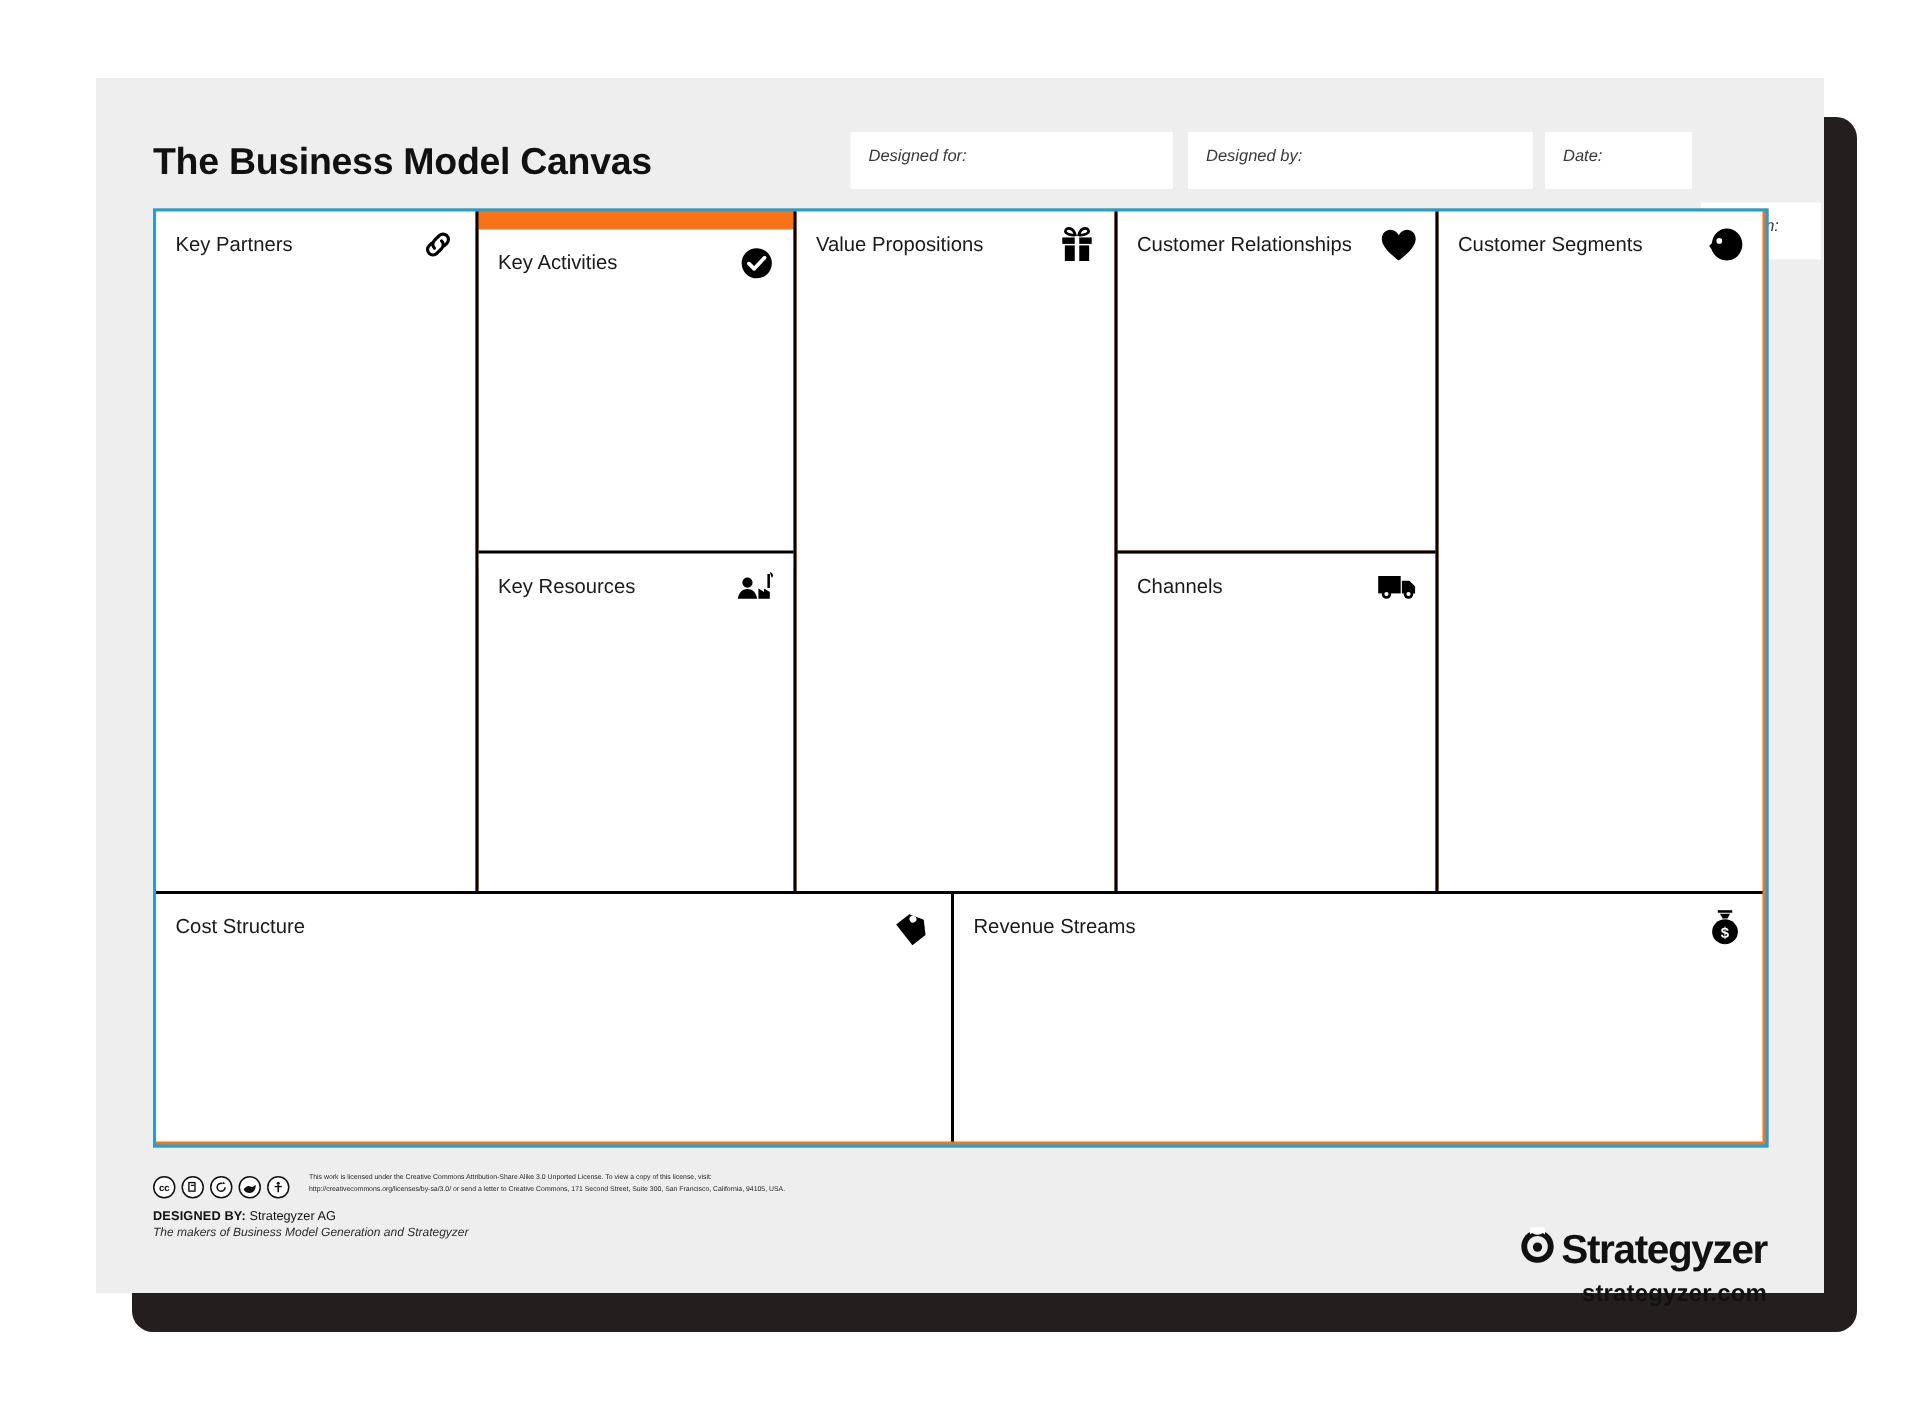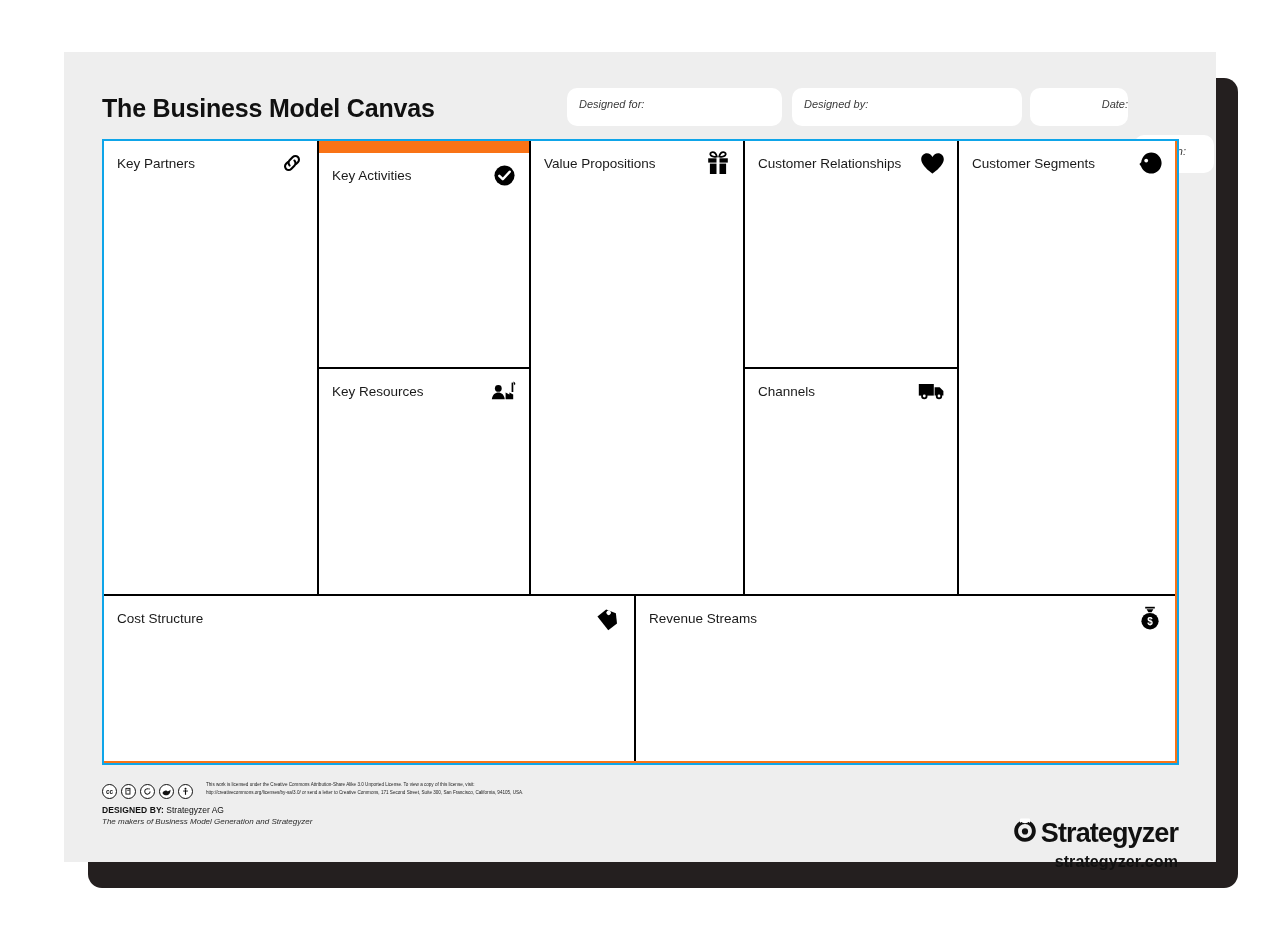--- a/index.html
+++ b/index.html
@@ -44,31 +44,30 @@
     color: #111111;
     letter-spacing: -0.2px;
     white-space: nowrap;
   }
   .hdr-field {
     position: absolute;
     top: 0;
     height: 38px;
     background: #ffffff;
     padding: 10px 0 0 12px;
-    border-radius: 10px;
   }
   .hdr-label {
     font-size: 11px;
     font-style: italic;
     color: #3a3a3a;
     white-space: nowrap;
   }
   #hdr-designed-for { left: 465px; width: 215px; }
   #hdr-designed-by  { left: 690px; width: 230px; }
-  #hdr-date         { left: 928px; width: 98px; text-align: right; }
+  #hdr-date         { left: 928px; width: 98px; }
   #hdr-version      { left: 1032px; width: 80px; margin-top: 47px; }
 
   
   #grid {
     position: absolute;
     left: 38px; top: 87px;
     width: 1077px; height: 626px;
     border: 2px solid #0ea5e9;
     background: #f97316;
   }

